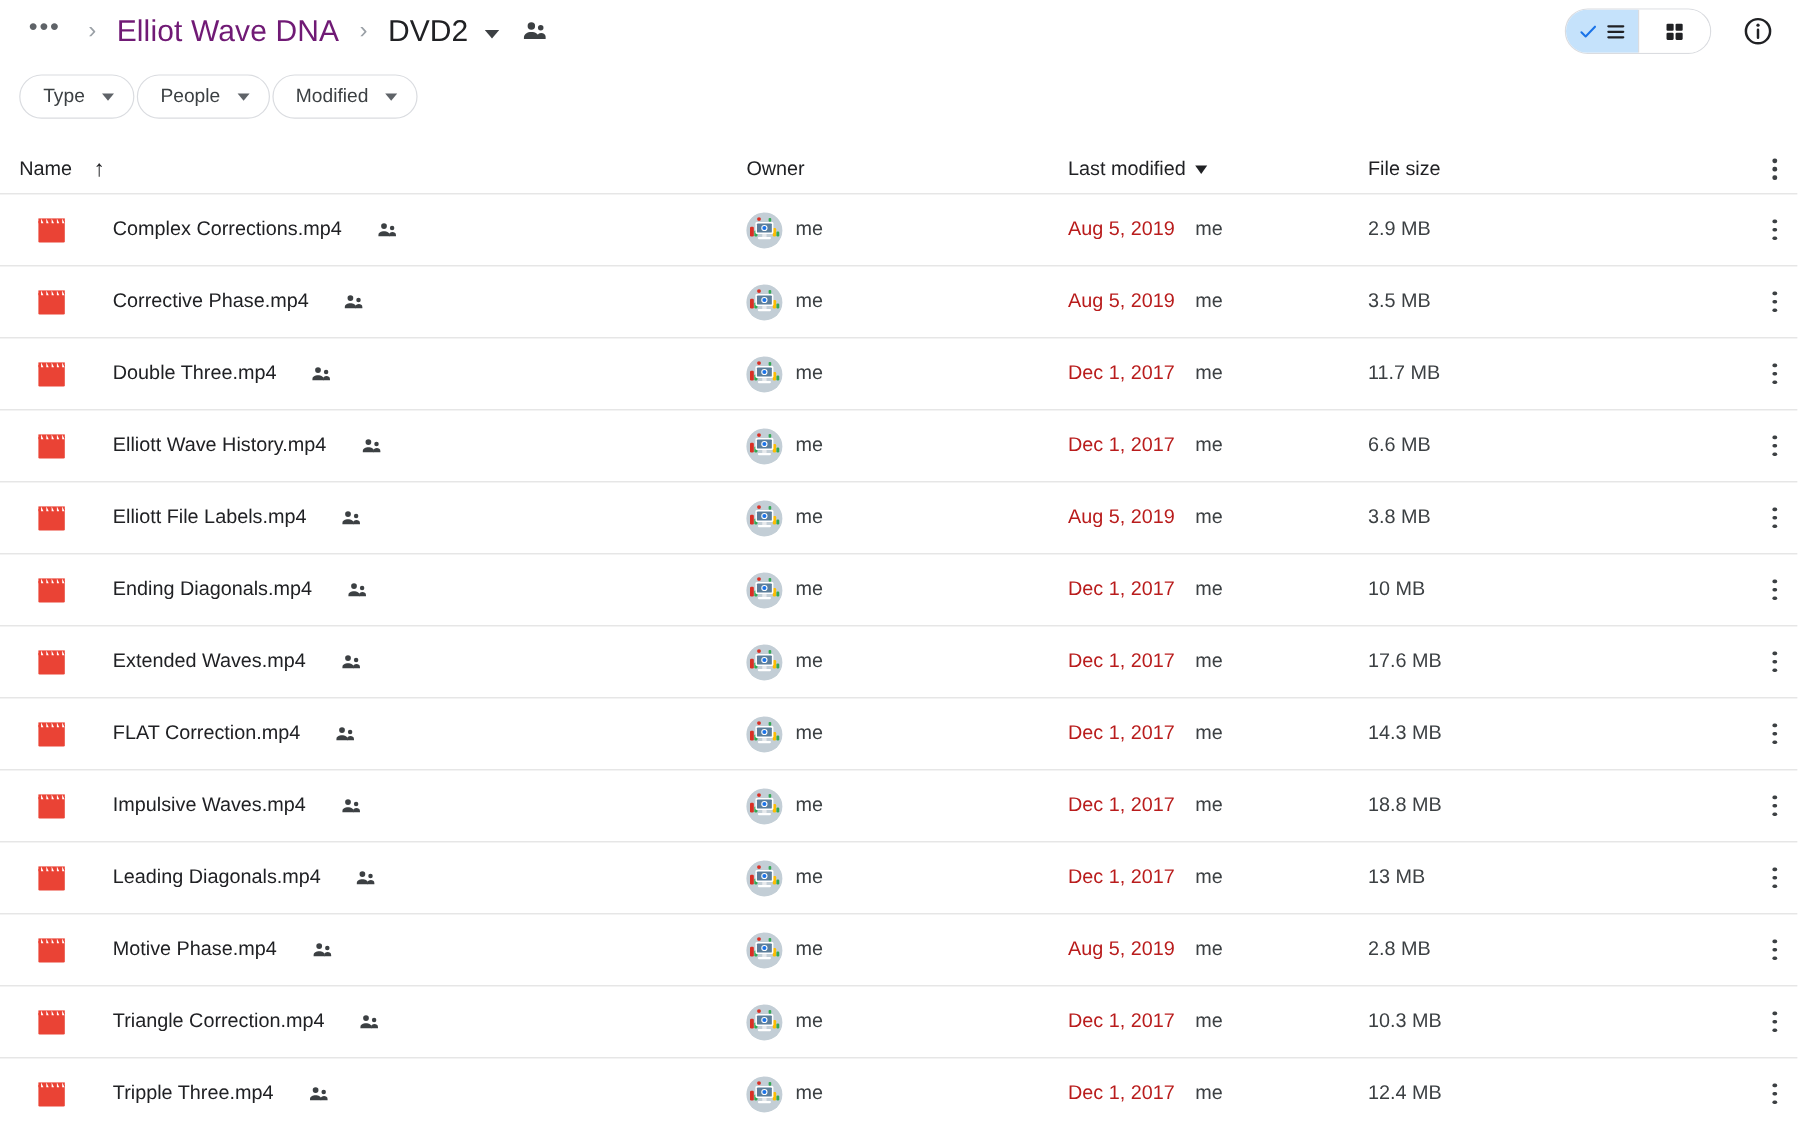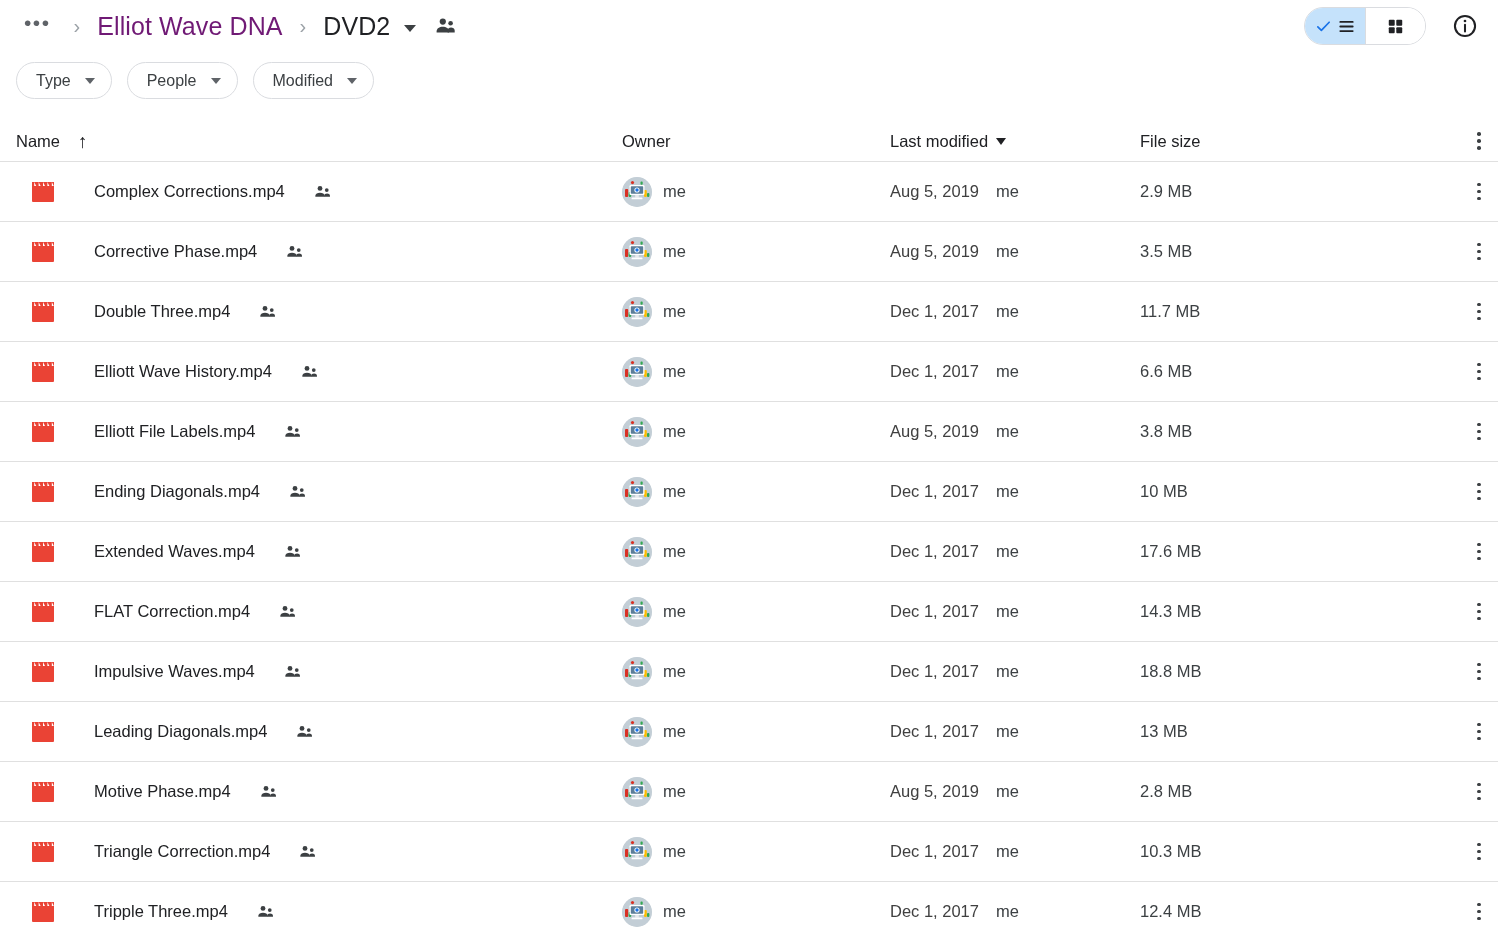--- a/index.html
+++ b/index.html
@@ -107,21 +107,21 @@
   }
   .info-btn {
     width: 34px; height: 34px;
     display: flex; align-items: center; justify-content: center;
     cursor: pointer; border-radius: 50%;
   }
 
   
   .filters {
     display: flex;
-    gap: 15px;
+    gap: 2px;
     padding: 10px 0 0 16px;
   }
   .chip {
     display: inline-flex;
     align-items: center;
     gap: 14px;
     height: 37px;
     padding: 0 16px 0 19px;
     border: 1px solid #dadce0;
     border-radius: 19px;
@@ -192,21 +192,21 @@
     width: 30px; height: 30px;
     border-radius: 50%;
     flex: none;
     position: relative;
     overflow: hidden;
     background: #cfd8de;
   }
   .avatar svg { display: block; }
   .owner-name { color: #3c4043; font-size: 16.5px; }
 
-  .mod-cell { color: #404040; white-space: nowrap; }
+  .mod-cell { color: #b91c1c; white-space: nowrap; }
   .mod-by { margin-left: 9px; }
   .size-cell { color: #3c4043; }
 
   .kebab {
     width: 38px; height: 38px;
     display: flex; flex-direction: column;
     align-items: center; justify-content: center;
     gap: 3.5px;
     border-radius: 50%;
     cursor: pointer;

